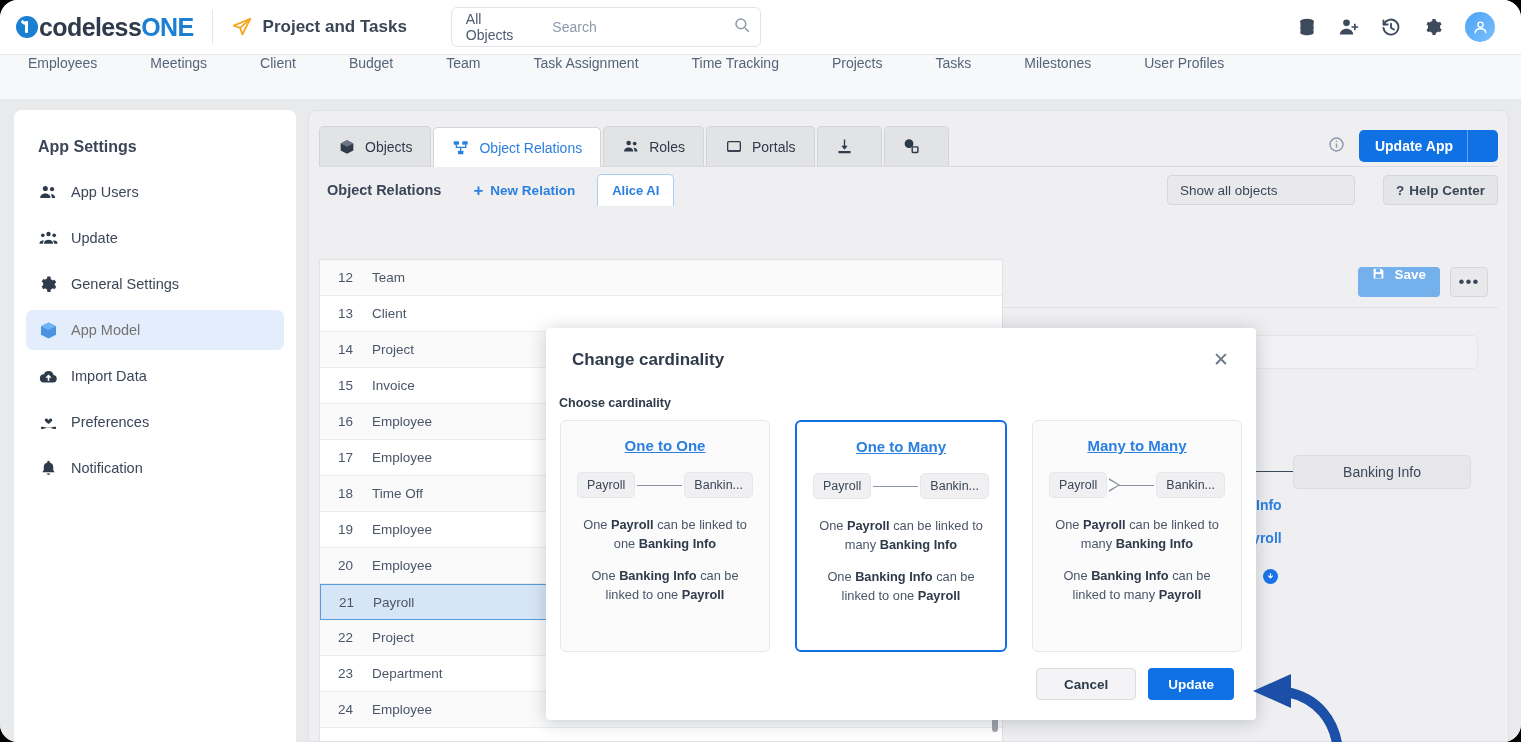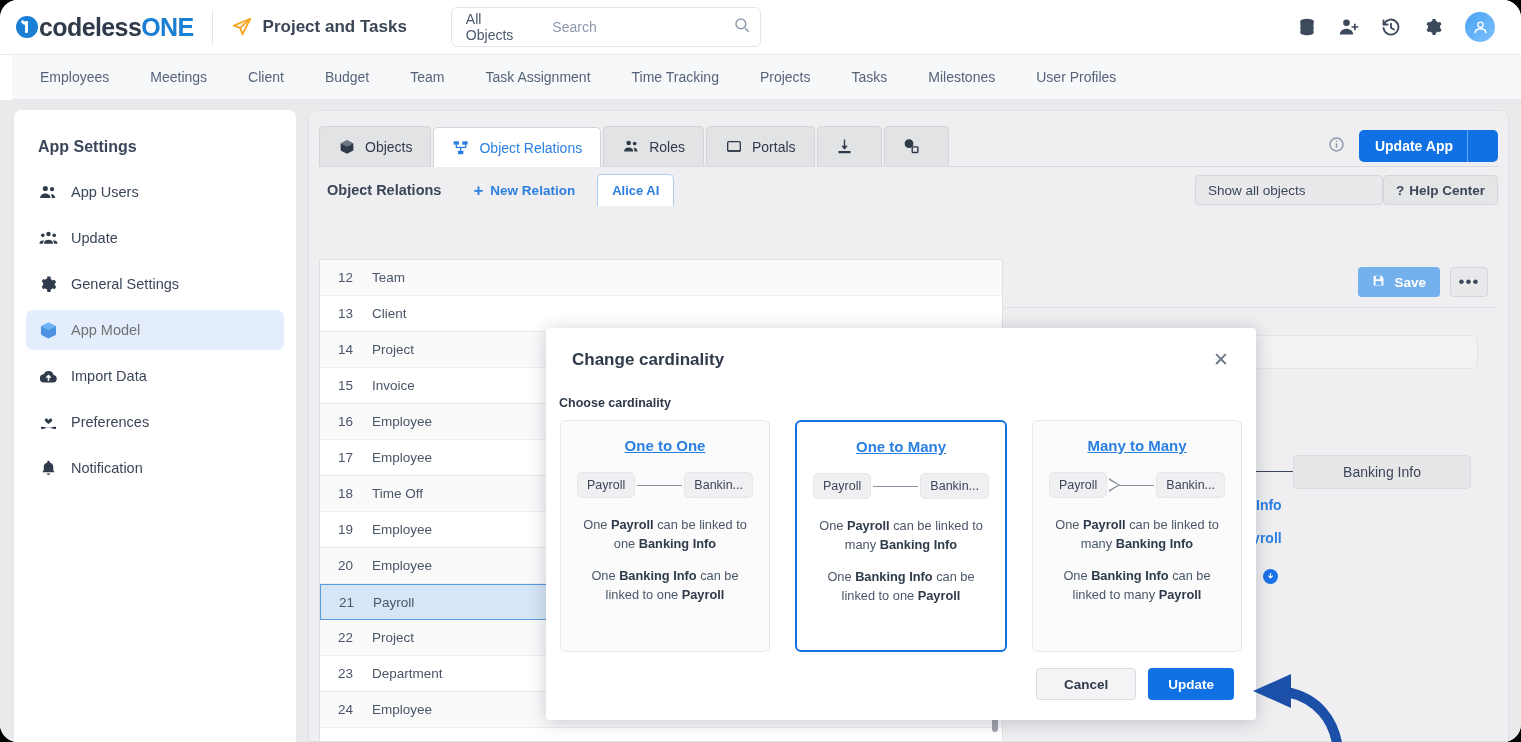--- a/index.html
+++ b/index.html
@@ -71,23 +71,23 @@
   .ticon { width: 20px; height: 20px; color: #3d4a5c; cursor: pointer; }
   .avatar {
     width: 30px; height: 30px; border-radius: 50%;
     background: linear-gradient(135deg,#4aa3f5,#7cc0fb);
     display: flex; align-items: center; justify-content: center;
     cursor: pointer;
   }
 
   
   .menubar {
-    position: absolute; top: 55px; left: 12px; right: 0; height: 45px;
+    position: absolute; top: 55px; left: 0; right: 0; height: 45px;
     background: #f7f8fa; border-bottom: 1px solid #e8eaee;
-    display: flex; align-items: center; padding-left: 28px; gap: 26px;
+    display: flex; align-items: flex-start; padding-left: 28px; gap: 38px;
   }
   .menuitem {
     font-size: 14px; color: #56647a; display: flex; align-items: center; gap: 7px;
     cursor: pointer; white-space: nowrap;
   }
   .menuitem .caret { border-top-color: #7b8798; }
 
   
   .body {
     position: absolute; top: 100px; left: 0; right: 0; bottom: 0;
@@ -149,21 +149,21 @@
   }
   .subrow-title { font-size: 14.5px; color: #3b4658; font-weight: 600; padding: 0 8px 0 8px; }
   .new-relation { display:flex; align-items:center; gap:7px; font-size:13.5px; color:#2a7fe0; font-weight:600; margin-left: 24px; cursor:pointer;}
   .plus { font-size: 17px; line-height: 1; }
   .alice-tab {
     margin-left: 22px; height: 32px; padding: 0 14px;
     display: flex; align-items: center; font-size: 13px; font-weight: 600;
     color: #2a7fe0; background: #fff; border: 1px solid #a9cdf4;
     border-radius: 5px 5px 0 0; border-bottom: none; cursor: pointer;
   }
-  .subrow-right { margin-left: auto; display: flex; align-items: center; gap: 0; }
+  .subrow-right { margin-left: auto; display: flex; align-items: center; gap: 28px; }
   .sel-objects {
     width: 188px; height: 30px; background: #e9e9ec; border: 1px solid #d6d7da;
     border-radius: 4px; display: flex; align-items: center; justify-content: space-between;
     padding: 0 10px 0 12px; font-size: 13.5px; color: #3b4658; cursor: pointer;
   }
   .sel-objects .caret { border-top-color: #a6adb8; }
   .help-center {
     height: 30px; padding: 0 12px; background: #e4e5e7; border: 1px solid #d6d7da;
     border-radius: 4px; display: flex; align-items: center; gap: 5px;
     font-size: 13.5px; color: #3b4658; cursor: pointer; font-weight: 600;
@@ -192,21 +192,21 @@
   .scrollthumb {
     position: absolute; right: 1px; top: 364px; width: 6px; height: 108px;
     background: #9ea2a8; border-radius: 4px;
   }
 
   .diagcol { flex: 1; position: relative; background: #efeff1; }
   .diag-toolbar { position: absolute; right: 10px; top: 8px; display: flex; gap: 10px; align-items: center; }
   .btn-save {
     background: #74b0ec; color: #fff; height: 30px; padding: 0 14px;
     border-radius: 4px; font-size: 13.5px; font-weight: 600;
-    display: flex; align-items: center; gap: 9px; cursor: pointer;
+    display: flex; gap: 9px; cursor: pointer;
   }
   .btn-dots {
     width: 38px; height: 30px; background: #e9e9ec; border: 1px solid #d6d7da;
     border-radius: 4px; display: flex; align-items: center; justify-content: center;
     color: #3b4658; font-size: 17px; letter-spacing: 1px; cursor: pointer;
   }
   .diag-sep { position: absolute; left: 0; right: 0; top: 48px; height: 1px; background: #e0e1e4; }
   .diag-search {
     position: absolute; left: 24px; right: 20px; top: 76px; height: 34px;
     background: #f2f2f4; border: 1px solid #e4e5e7; border-radius: 5px;

